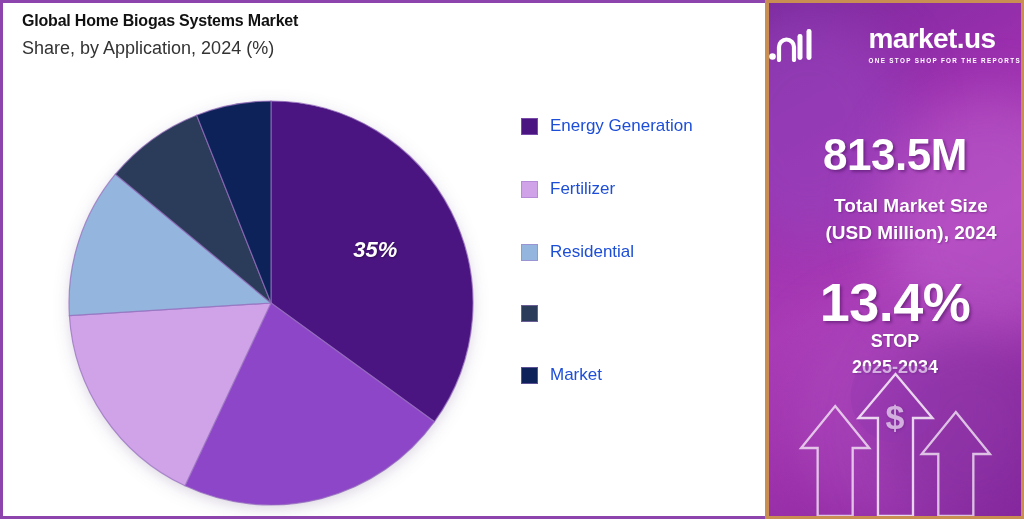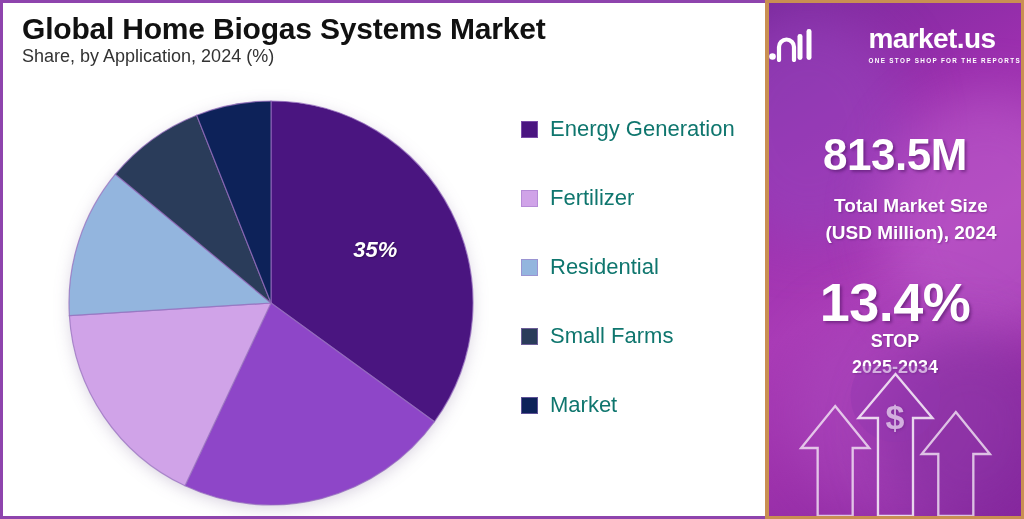--- a/index.html
+++ b/index.html
@@ -20,25 +20,25 @@
   #left-panel {
     position: relative;
     width: 765px; height: 519px;
     background: #ffffff;
     border: 3px solid #8e44ad;
     border-right: none;
     overflow: hidden;
   }
   #title-block { position: absolute; left: 19px; top: 9px; }
   #chart-title {
-    font-size: 30px; font-weight: bold; color: #111111;
+    font-size: 16px; font-weight: bold; color: #111111;
     letter-spacing: -0.2px; white-space: nowrap;
   }
   #chart-subtitle {
-    font-size: 18px; color: #333333; white-space: nowrap;
+    font-size: 18px; color: #333333; margin-top: 8px; white-space: nowrap;
   }
 
   
   #pie-wrap {
     position: absolute; left: 63px; top: 95px;
     width: 410px; height: 410px;
   }
   #pie-shadow {
     position: absolute; left: 6px; top: 10px;
     width: 398px; height: 398px; border-radius: 50%;
@@ -63,21 +63,21 @@
   #legend {
     position: absolute; left: 518px; top: 113px;
     display: flex; flex-direction: column; gap: 43px;
   }
   .legend-item { display: flex; align-items: center; gap: 12px; }
   .legend-swatch {
     width: 17px; height: 17px; flex: 0 0 auto;
     border: 1px solid rgba(160,120,200,0.55);
   }
   .legend-label {
-    font-size: 22px; color: #0f766e; white-space: nowrap;
+    font-size: 17px; color: #1d4ed8; white-space: nowrap;
   }
 
   
   #right-panel {
     position: relative;
     width: 259px; height: 519px;
     border: 3px solid #c98f52;
     border-left: 4px solid #c98f52;
     background: linear-gradient(150deg, #7b2a9d 0%, #9b2fae 28%, #a93bb6 52%, #9c31ab 74%, #8a27a0 100%);
     overflow: hidden;
@@ -176,21 +176,20 @@
         <div class="legend-item">
           <span class="legend-swatch" style="background: rgb(208, 163, 232);"></span>
           <span class="legend-label">Fertilizer</span>
         </div>
         <div class="legend-item">
           <span class="legend-swatch" style="background: rgb(147, 181, 222);"></span>
           <span class="legend-label">Residential</span>
         </div>
         <div class="legend-item">
           <span class="legend-swatch" style="background: rgb(42, 60, 90);"></span>
-          <span class="legend-label">Small Farms</span>
         </div>
         <div class="legend-item">
           <span class="legend-swatch" style="background: rgb(13, 34, 89);"></span>
           <span class="legend-label">Market</span>
         </div>
       </div>
 
   </div>
 
   <div id="right-panel">

